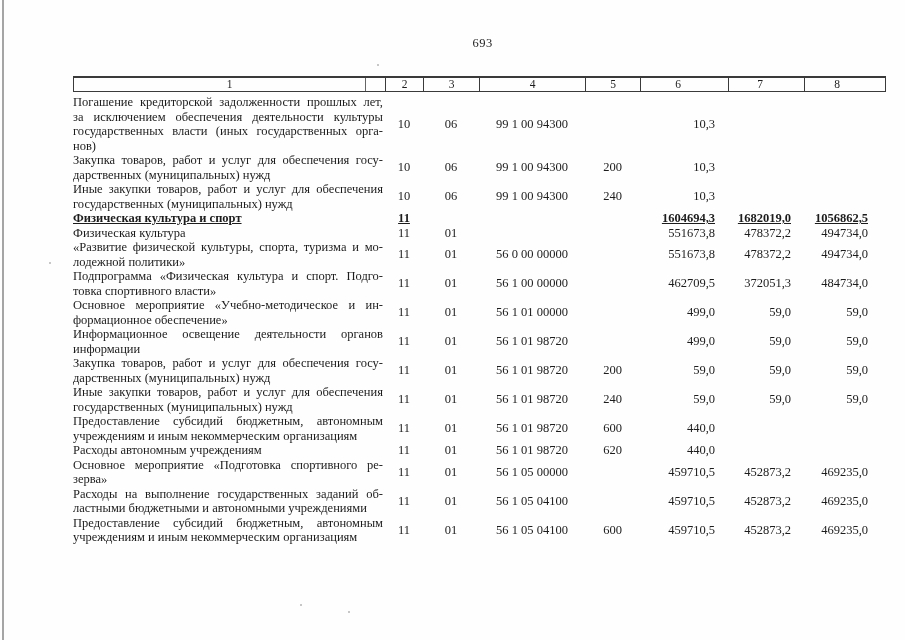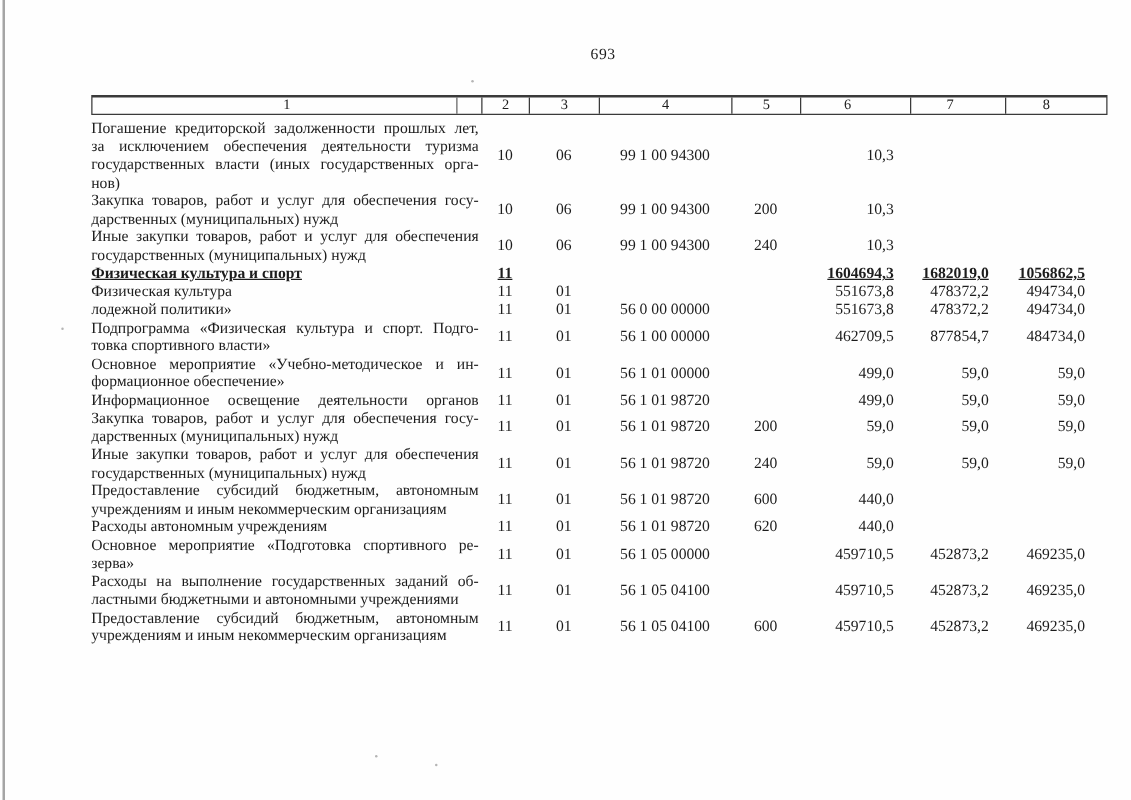--- a/index.html
+++ b/index.html
@@ -82,21 +82,21 @@
       <div class="hcell w4">5</div>
       <div class="hcell w5">6</div>
       <div class="hcell w6">7</div>
       <div class="hcell w7">8</div>
     </div>
 
   <div class="tbody">
       <div class="trow">
         <div class="cell desc w0">
           <div class="jline">Погашение кредиторской задолженности прошлых лет,</div>
-          <div class="jline">за исключением обеспечения деятельности туризма</div>
+          <div class="jline">за исключением обеспечения деятельности культуры</div>
           <div class="jline">государственных власти (иных государственных орга-</div>
           <div class="lline">нов)</div>
         </div>
         <div class="cell w1 ctr">10</div>
         <div class="cell w2 ctr">06</div>
         <div class="cell w3 ctr">99 1 00 94300</div>
         <div class="cell w4 ctr"></div>
         <div class="cell w5 num">10,3</div>
         <div class="cell w6 num"></div>
         <div class="cell w7 num"></div>
@@ -146,59 +146,61 @@
         <div class="cell w1 ctr">11</div>
         <div class="cell w2 ctr">01</div>
         <div class="cell w3 ctr"></div>
         <div class="cell w4 ctr"></div>
         <div class="cell w5 num">551673,8</div>
         <div class="cell w6 num">478372,2</div>
         <div class="cell w7 num">494734,0</div>
       </div>
       <div class="trow">
         <div class="cell desc w0">
+          <div class="jline">«Развитие физической культуры, спорта, туризма и мо-</div>
           <div class="lline">лодежной политики»</div>
         </div>
         <div class="cell w1 ctr">11</div>
         <div class="cell w2 ctr">01</div>
         <div class="cell w3 ctr">56 0 00 00000</div>
         <div class="cell w4 ctr"></div>
         <div class="cell w5 num">551673,8</div>
         <div class="cell w6 num">478372,2</div>
         <div class="cell w7 num">494734,0</div>
       </div>
       <div class="trow">
         <div class="cell desc w0">
           <div class="jline">Подпрограмма «Физическая культура и спорт. Подго-</div>
           <div class="lline">товка спортивного власти»</div>
         </div>
         <div class="cell w1 ctr">11</div>
         <div class="cell w2 ctr">01</div>
         <div class="cell w3 ctr">56 1 00 00000</div>
         <div class="cell w4 ctr"></div>
         <div class="cell w5 num">462709,5</div>
-        <div class="cell w6 num">877854,7</div>
+        <div class="cell w6 num">372051,3</div>
         <div class="cell w7 num">484734,0</div>
       </div>
       <div class="trow">
         <div class="cell desc w0">
           <div class="jline">Основное мероприятие «Учебно-методическое и ин-</div>
           <div class="lline">формационное обеспечение»</div>
         </div>
         <div class="cell w1 ctr">11</div>
         <div class="cell w2 ctr">01</div>
         <div class="cell w3 ctr">56 1 01 00000</div>
         <div class="cell w4 ctr"></div>
         <div class="cell w5 num">499,0</div>
         <div class="cell w6 num">59,0</div>
         <div class="cell w7 num">59,0</div>
       </div>
       <div class="trow">
         <div class="cell desc w0">
           <div class="jline">Информационное освещение деятельности органов</div>
+          <div class="lline">информации</div>
         </div>
         <div class="cell w1 ctr">11</div>
         <div class="cell w2 ctr">01</div>
         <div class="cell w3 ctr">56 1 01 98720</div>
         <div class="cell w4 ctr"></div>
         <div class="cell w5 num">499,0</div>
         <div class="cell w6 num">59,0</div>
         <div class="cell w7 num">59,0</div>
       </div>
       <div class="trow">

